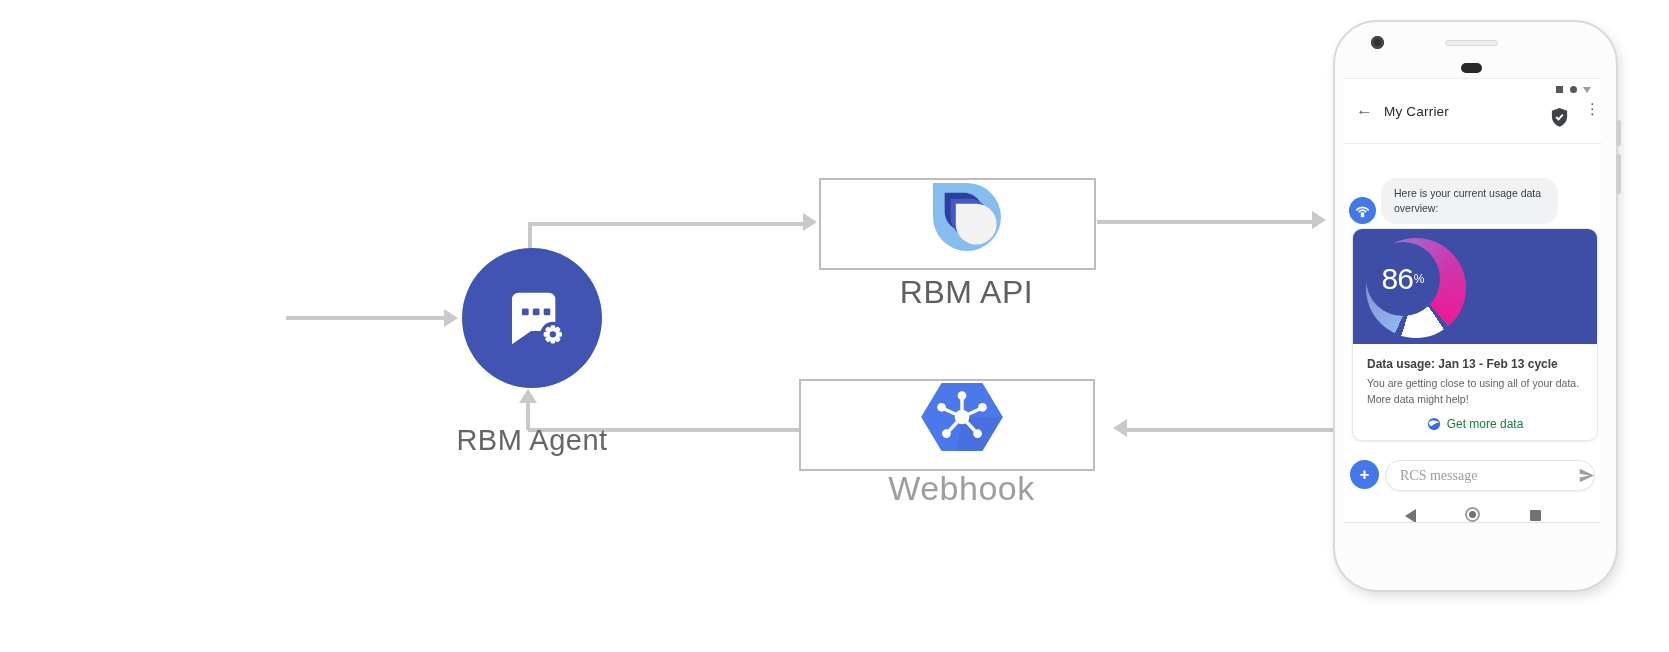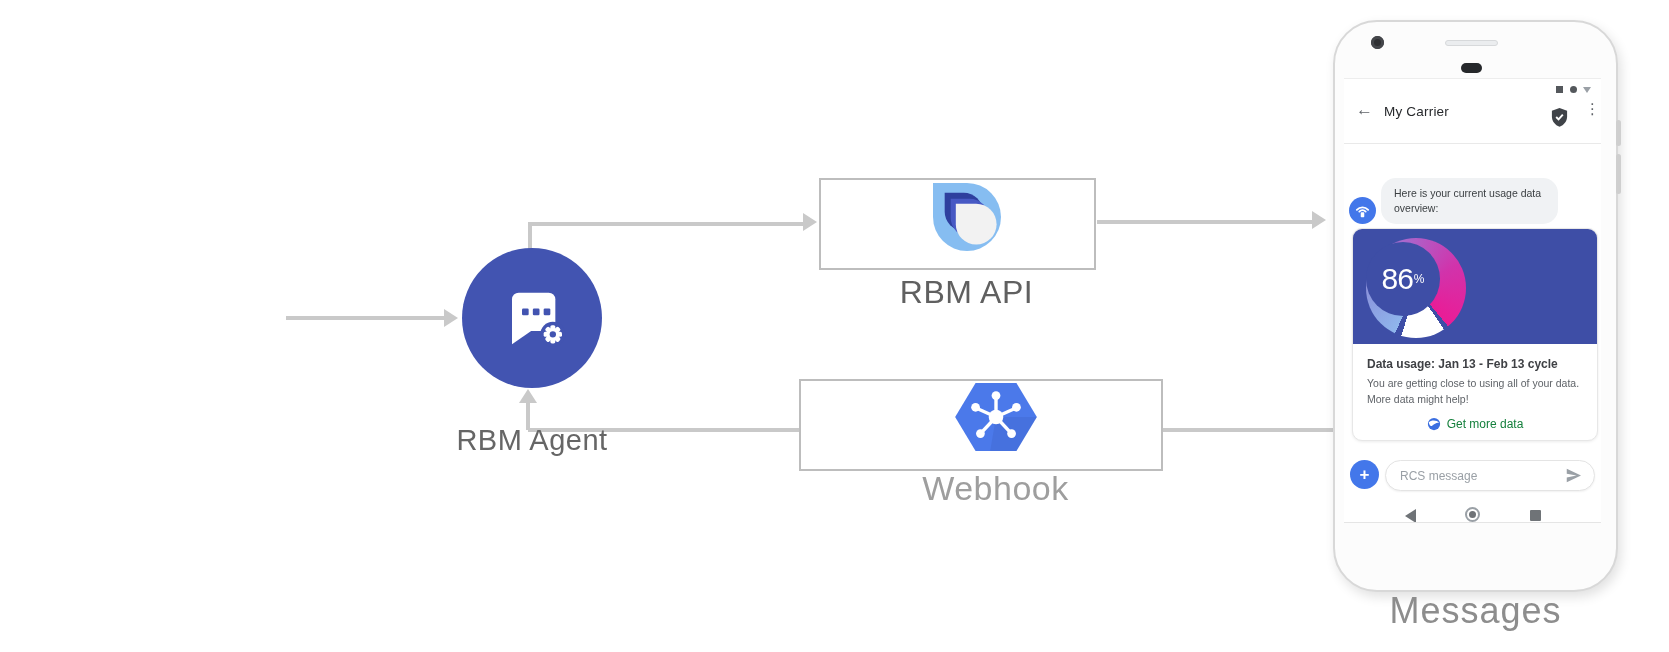--- a/index.html
+++ b/index.html
@@ -6,21 +6,21 @@
   html,body { background:#ffffff; }
   body { font-family:"Liberation Sans","DejaVu Sans",sans-serif; }
   .canvas { position:relative; width:1669px; height:652px; background:#fff; overflow:hidden; }
 
   
   .dbox { position:absolute; background:#fff; border:2px solid #bdbdbd; display:flex; align-items:center;flex-direction:column; }
   .box-ext { left:50px; top:272px; width:236px; height:93px; justify-content:center; }
   .box-ext span { font-size:30px; font-weight:300; color:#6d6d6d; letter-spacing:.5px; }
   .box-api { left:819px; top:178px; width:277px; height:92px; padding-left:18px; gap:20px; }
   .box-api span { font-size:32px; font-weight:300; color:#606060; letter-spacing:.5px; }
-  .box-hook { left:799px; top:379px; width:364px; height:92px; padding-left:29px; gap:16px; }
+  .box-hook { left:799px; top:379px; width:296px; height:92px; padding-left:29px; gap:16px; }
   .box-hook span { font-size:34px; font-weight:300; color:#9e9e9e; letter-spacing:.5px; }
 
   .diag-label { position:absolute; text-align:center; font-weight:300; color:#666; }
   .agent-label { left:432px; top:424px; width:200px; font-size:29px; letter-spacing:.5px; }
   .messages-label { left:1333px; top:590px; width:285px; font-size:36px; color:#8d8d8d; letter-spacing:1px; }
 
   
   .aline { position:absolute; background:#c9c9c9; }
   .ah { position:absolute; width:0; height:0; }
   .ah-right { border-top:9px solid transparent; border-bottom:9px solid transparent; border-left:14px solid #c9c9c9; }
@@ -87,22 +87,22 @@
   .card-action { display:flex; align-items:center; justify-content:center; gap:6px; margin-top:9px; }
   .card-action span { font-size:12px; font-weight:500; color:#15803d; }
 
   
   .plus-btn { position:absolute; left:6px; top:381px; width:29px; height:29px; border-radius:50%;
     background:#4377ea; color:#fff; display:flex; align-items:center; justify-content:center;
     font-size:17px; font-weight:bold; line-height:1; }
   .pill { position:absolute; left:41px; top:381px; width:210px; height:31px; border:1px solid #e4e4e4;
     border-radius:16px; background:#fff; box-shadow:0 1px 2px rgba(0,0,0,.06);
     display:flex; align-items:center; padding:0 12px 0 14px; }
-  .rcs-input { flex:1; border:none; outline:none; font-size:12px; color:#3c4043; background:transparent;
-    font-family:Liberation Sans, sans-serif; }
+  .rcs-input { flex:1; border:none; outline:none; font-size:14px; color:#3c4043; background:transparent;
+    font-family:Liberation Serif, serif; }
   .rcs-input::placeholder { color:#9aa0a6; }
 
   
   .nav-back { position:absolute; left:61px; top:430px; width:0; height:0;
     border-top:7px solid transparent; border-bottom:7px solid transparent; border-right:11px solid #6f7377; }
   .nav-home { position:absolute; left:121px; top:428px; width:15px; height:15px; border-radius:50%;
     border:2px solid #9aa0a6; background:#6f7377; background-clip:content-box; padding:2px; }
   .nav-recents { position:absolute; left:186px; top:431px; width:11px; height:11px; background:#6f7377; border-radius:1px; }
 </style>
 </head>
@@ -257,15 +257,14 @@
           <path d="M2 19 L21 10 L2 1 L2 7.5 L15 10 L2 12.5 Z" fill="#9aa0a6"></path>
         </svg>
       </span>
     </div>
 
     <div class="nav-back"></div>
     <div class="nav-home"></div>
     <div class="nav-recents"></div>
   </div>
 
-  <div class="diag-label messages-label">Messages</div>
 
 </div>
 
 </body></html>

